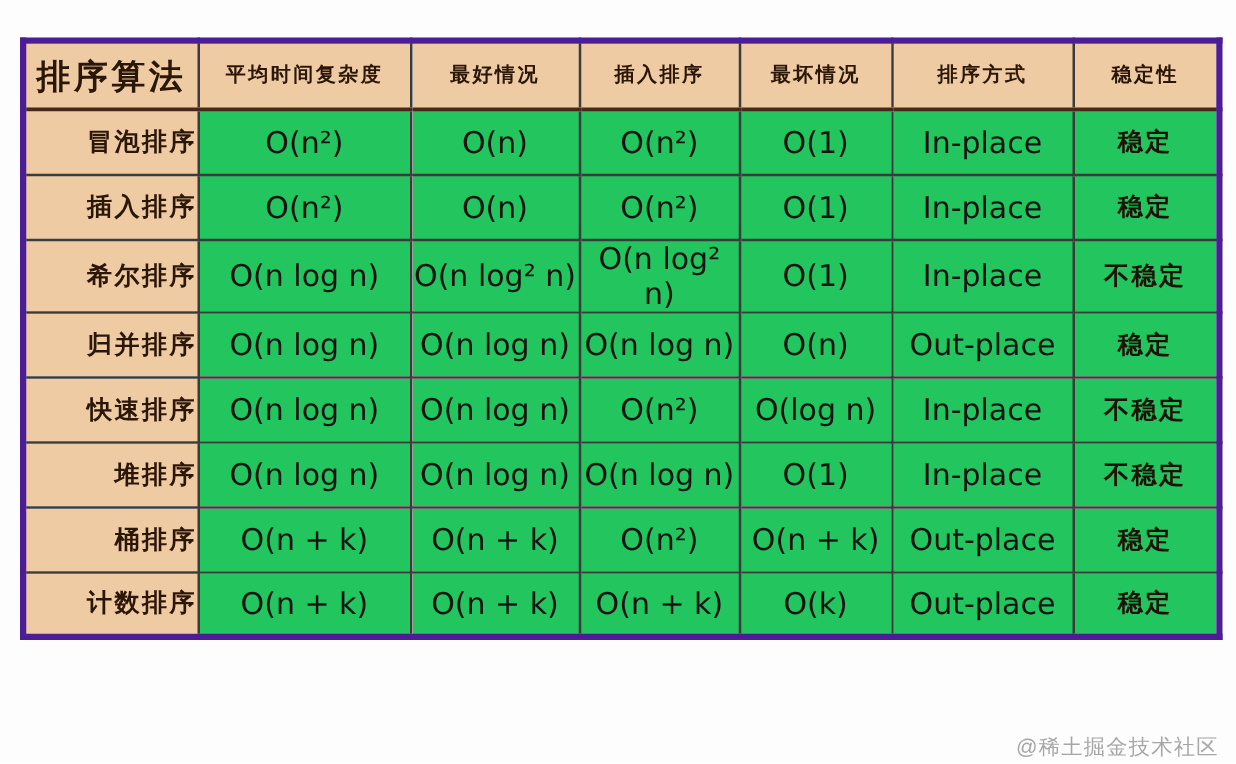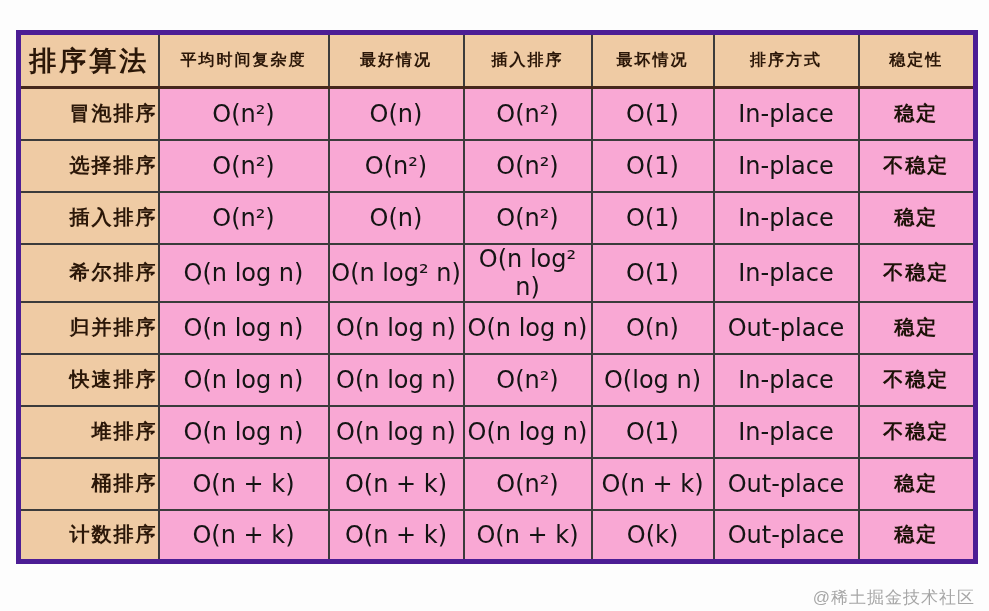--- a/index.html
+++ b/index.html
@@ -44,21 +44,21 @@
   }
   tbody th.row-name {
     background: #efcba4;
     color: #2b1708;
     font-size: 20px;
     font-weight: 700;
     letter-spacing: 2px;
     text-align: right;
   }
   td {
-    background: #f9a8d4;
+    background: #22c55e;
     color: #141414;
     font-size: 24px;
     font-family: "DejaVu Sans", "Liberation Sans", sans-serif;
   }
   td.cn {
     font-size: 20px;
     font-weight: 700;
     color: #1d1208;
     letter-spacing: 2px;
     font-family: Liberation Sans, sans-serif;
@@ -98,29 +98,20 @@
     </thead>
     <tbody>
       <tr>
         <th class="row-name">冒泡排序</th>
         <td>O(n²)</td>
         <td>O(n)</td>
         <td>O(n²)</td>
         <td>O(1)</td>
         <td>In-place</td>
         <td class="cn">稳定</td>
-      </tr>
-      <tr>
-        <th class="row-name">选择排序</th>
-        <td>O(n²)</td>
-        <td>O(n²)</td>
-        <td>O(n²)</td>
-        <td>O(1)</td>
-        <td>In-place</td>
-        <td class="cn">不稳定</td>
       </tr>
       <tr>
         <th class="row-name">插入排序</th>
         <td>O(n²)</td>
         <td>O(n)</td>
         <td>O(n²)</td>
         <td>O(1)</td>
         <td>In-place</td>
         <td class="cn">稳定</td>
       </tr>

